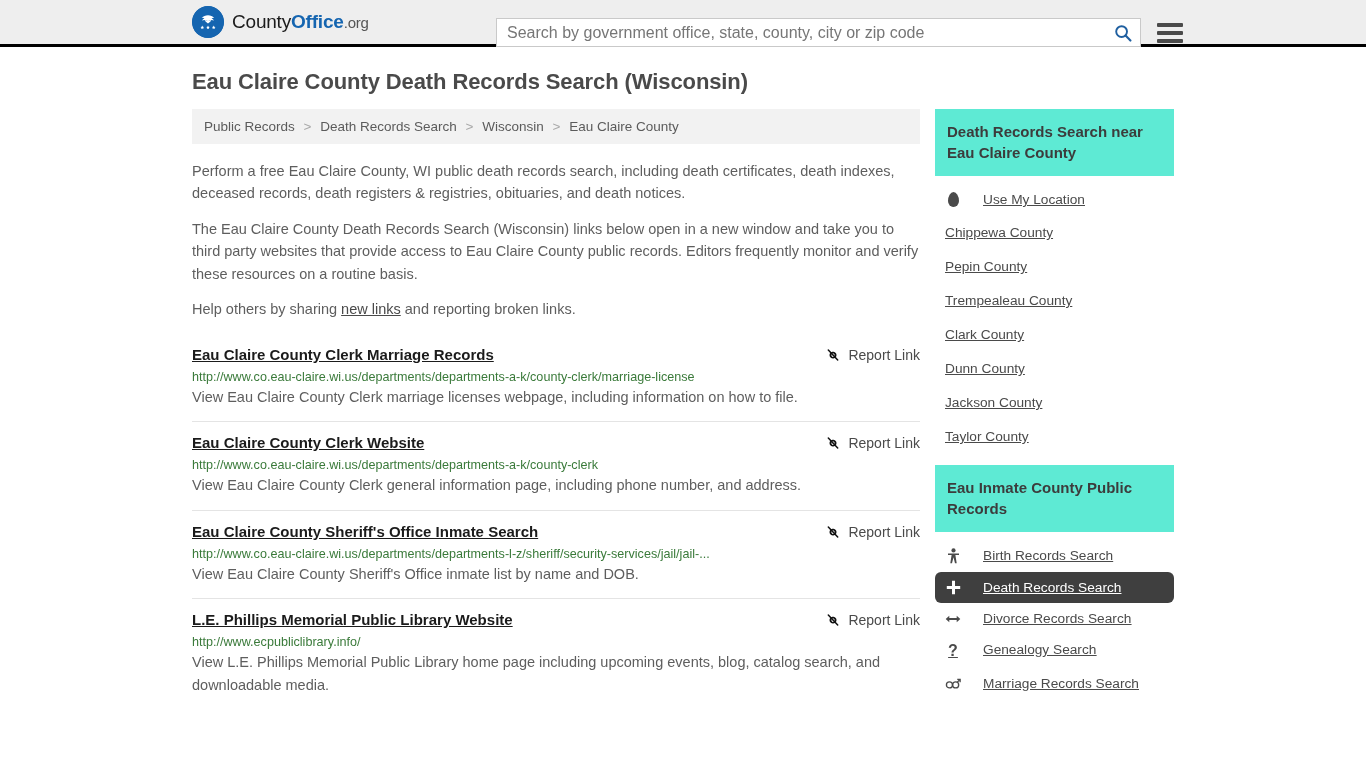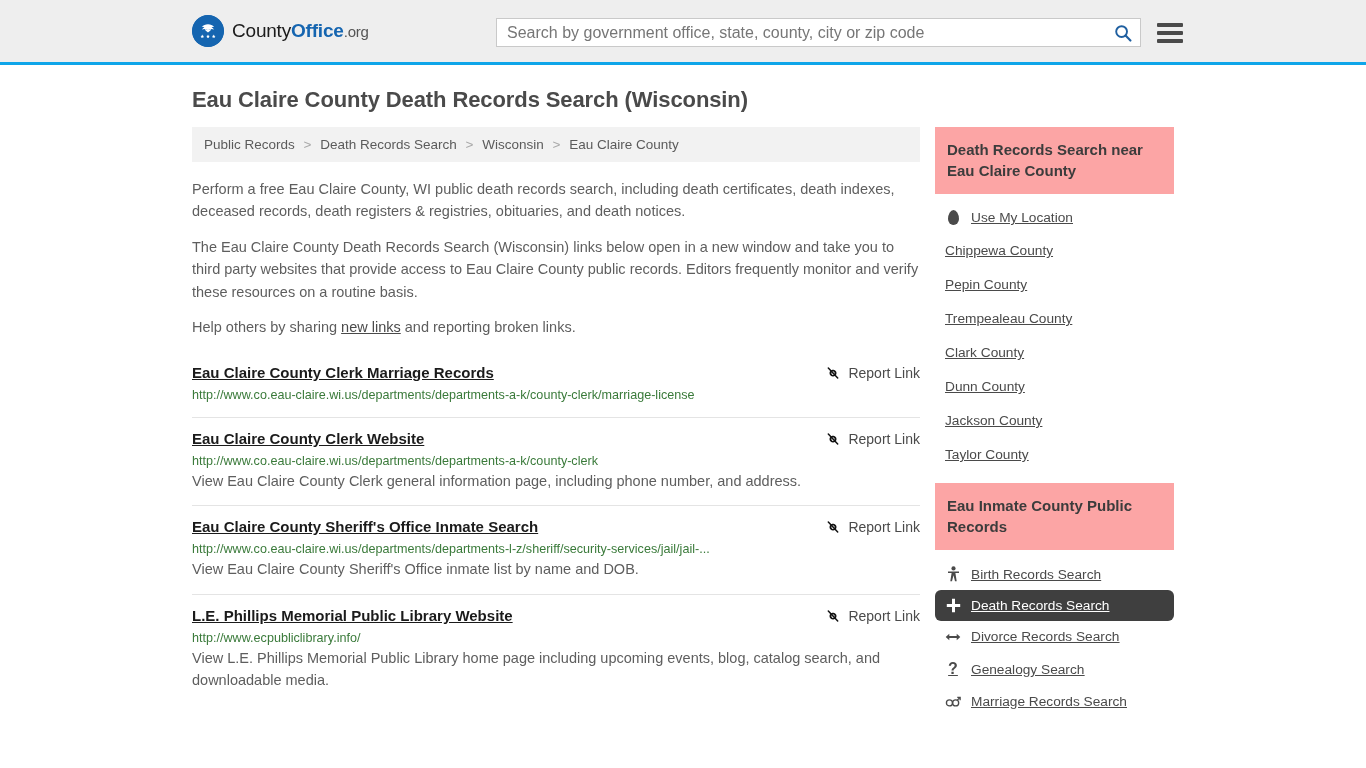--- a/index.html
+++ b/index.html
@@ -10,23 +10,23 @@
     width: 1366px;
     height: 768px;
     overflow: hidden;
     background: #ffffff;
     font-family: "Liberation Sans", sans-serif;
     color: #4a4a4a;
   }
 
   
   .site-header {
-    height: 65px;
+    height: 47px;
     background: #eeeeee;
-    border-bottom: 3px solid #0ea5e9;
+    border-bottom: 3px solid #000000;
     display: flex;
     align-items: center;
     position: relative;
   }
   .logo-wrap {
     display: flex;
     align-items: center;
     margin-left: 192px;
     gap: 8px;
     text-decoration: none;
@@ -180,32 +180,31 @@
   .result-desc {
     font-size: 14.5px;
     color: #5e5e5e;
     line-height: 1.55;
     margin: 0;
   }
 
   
   .panel { margin-bottom: 12px; }
   .panel-head {
-    background: #fca5a5;
+    background: #5eead4;
     padding: 12px 12px 13px 12px;
     font-size: 15px;
     font-weight: bold;
     color: #3c3c3c;
     line-height: 1.4;
   }
   .panel-body { padding-top: 8px; }
   .side-row {
     display: flex;
-    align-items: center;
-    gap: 10px;
+    gap: 22px;
     padding: 8px 10px;
     border-radius: 5px;
     text-decoration: underline;
   }
   .side-row .s-ico {
     width: 16px;
     display: flex;
     justify-content: center;
     align-items: center;
     flex: none;
@@ -315,20 +314,21 @@
                 <g stroke="#111" stroke-width="1.5" fill="none" stroke-linecap="round">
                   <path d="M3.3 3.0 L12.7 12.9"></path>
                   <path d="M5.6 8.0 a2.6 2.6 0 1 1 0 .1 M10.4 8.0 a2.6 2.6 0 1 0 0 .1"></path>
                 </g>
               </svg>
             </span>
             <span>Report Link</span>
           </span>
         </div>
         <a class="result-url" href="#">http://www.co.eau-claire.wi.us/departments/departments-a-k/county-clerk/marriage-license</a>
+        <p class="result-desc">View Eau Claire County Clerk marriage licenses webpage, including information on how to file.</p>
       </div>
 
       <div class="result">
         <div class="result-head">
           <a class="result-title" href="#">Eau Claire County Clerk Website</a>
           <span class="report-link">
             <span>
               <svg width="16" height="16" viewBox="0 0 16 16">
                 <g stroke="#111" stroke-width="1.5" fill="none" stroke-linecap="round">
                   <path d="M3.3 3.0 L12.7 12.9"></path>

